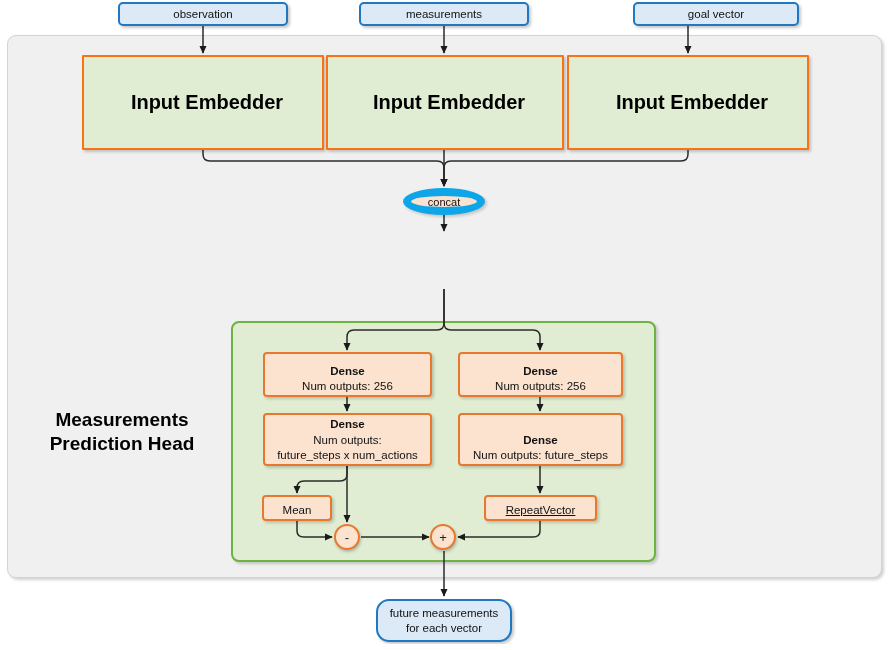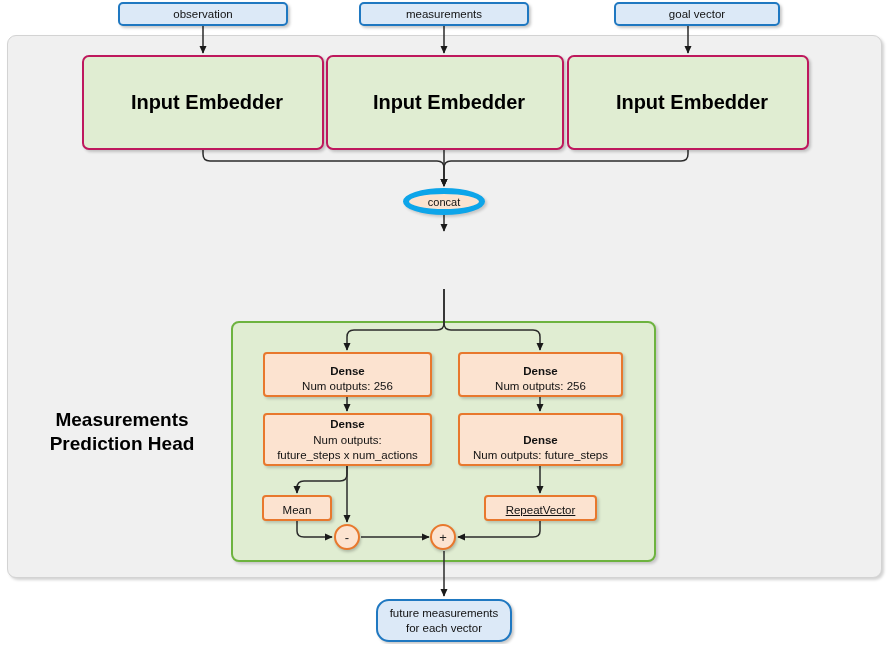--- a/index.html
+++ b/index.html
@@ -21,21 +21,21 @@
 
   
   .io-box{
     background:#dce9f7;border:2px solid #1f78c1;border-radius:5px;
     color:#111;font-size:11.5px;line-height:1.25;
     box-shadow:2px 2px 3px rgba(0,0,0,.22);
   }
 
   
   .green-box{
-    background:#e0edd2;border:2px solid #be185d;border-radius:7px;
+    background:#e0edd2;border:2px solid #f97316;border-radius:1px;
     color:#000;font-weight:bold;
     box-shadow:2px 2px 3px rgba(0,0,0,.20);
     padding-left:8px;
   }
   .embedder{font-size:20px;}
   .middleware{font-size:21px;}
 
   
   .head-box{
     left:231px;top:321px;width:425px;height:241px;
@@ -54,21 +54,21 @@
     color:#111;font-size:11.5px;line-height:1.35;
     box-shadow:2px 2px 3px rgba(0,0,0,.18);
     flex-direction:column;
     justify-content:flex-end;
   }
   .op-box .ttl{font-weight:bold;}
 
   
   .concat{
     left:403px;top:188px;width:82px;height:27px;
-    background:#fce3d0;border:6px solid #0ea5e9;border-radius:50%;
+    background:#fce3d0;border:8px solid #0ea5e9;border-radius:50%;
     font-size:11px;color:#111;
     box-shadow:2px 2px 3px rgba(0,0,0,.18);
   }
 
   
   .op-circle{
     width:26px;height:26px;border-radius:50%;
     background:#fce3d0;border:2.5px solid #e8782d;
     font-size:13px;color:#222;line-height:1;
     box-shadow:1px 2px 3px rgba(0,0,0,.22);
@@ -123,21 +123,21 @@
       <path d="M444,551 L444,596" marker-end="url(#arr)"></path>
     </g>
   </svg>
 
   <div class="node io-box" style="left:118px;top:2px;width:170px;height:24px;">
     <span>observation</span>
   </div>
   <div class="node io-box" style="left:359px;top:2px;width:170px;height:24px;">
     <span>measurements</span>
   </div>
-  <div class="node io-box" style="left:614px;top:2px;width:166px;height:24px;">
+  <div class="node io-box" style="left:633px;top:2px;width:166px;height:24px;">
     <span>goal vector</span>
   </div>
 
   <div class="node green-box embedder" style="left:82px;top:55px;width:242px;height:95px;">
     <span>Input Embedder</span>
   </div>
   <div class="node green-box embedder" style="left:326px;top:55px;width:238px;height:95px;">
     <span>Input Embedder</span>
   </div>
   <div class="node green-box embedder" style="left:567px;top:55px;width:242px;height:95px;">

